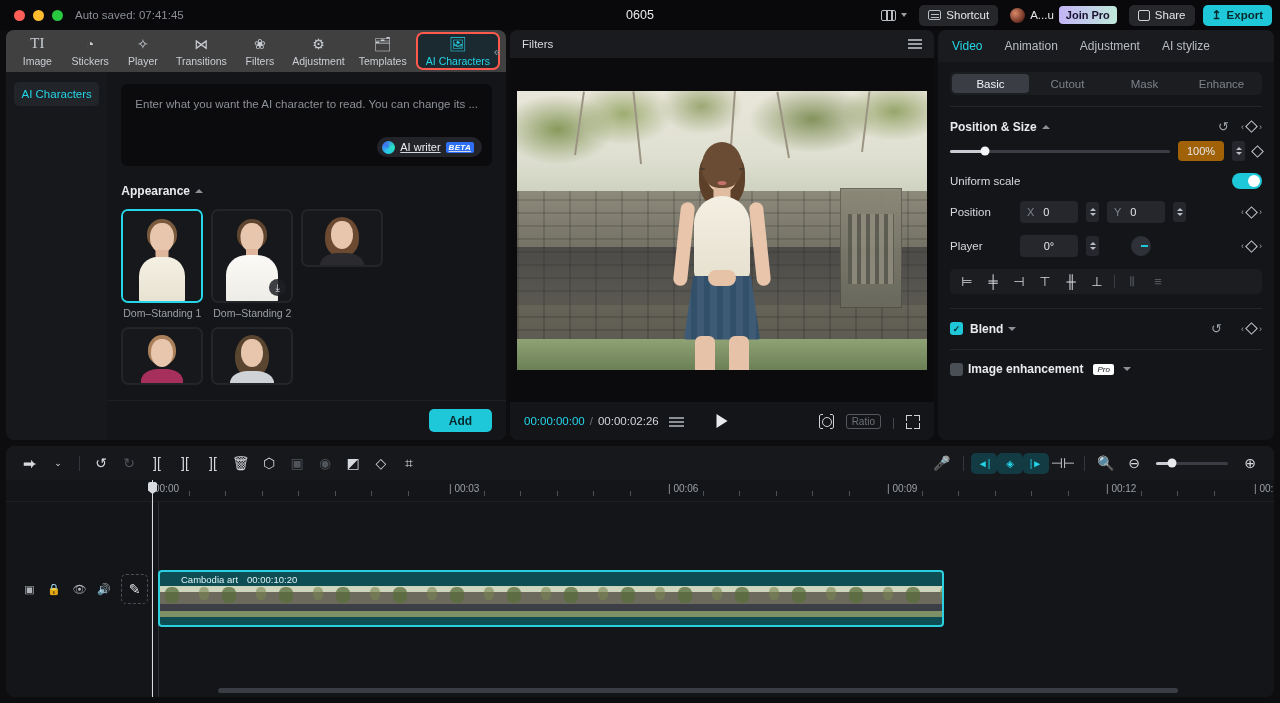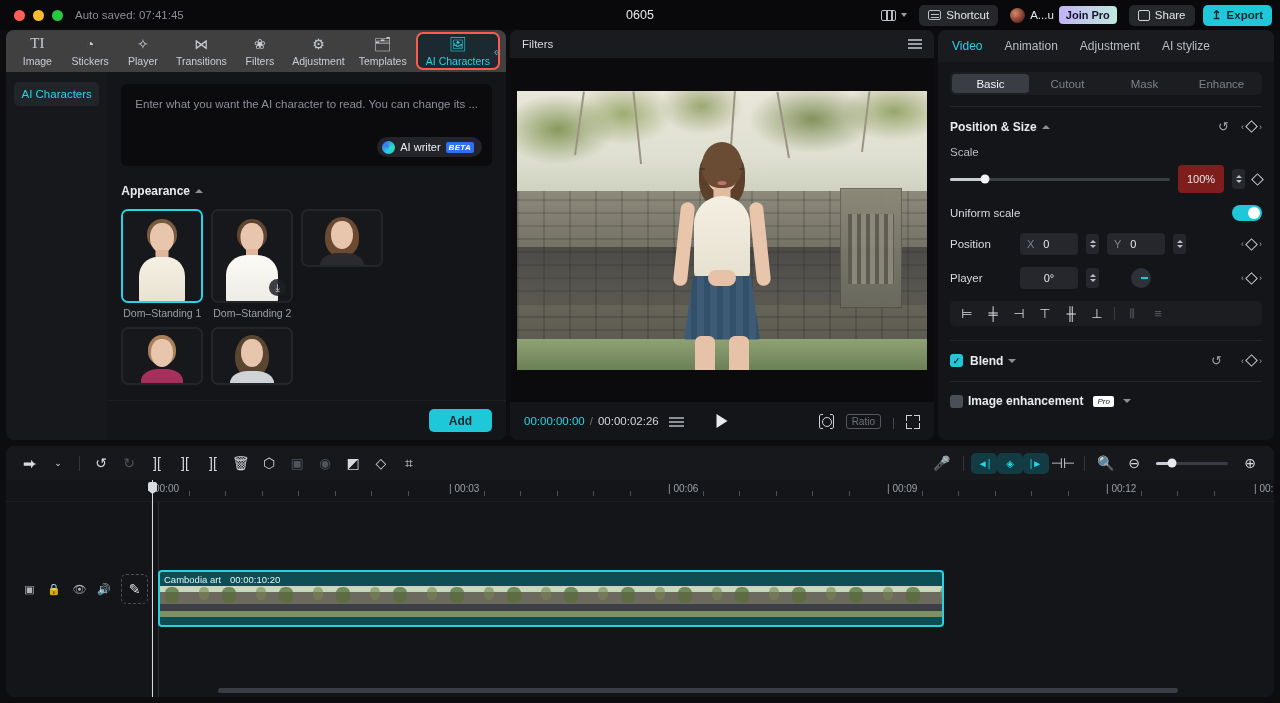--- a/index.html
+++ b/index.html
@@ -76,21 +76,21 @@
   }
   .lp-main{ flex:1; padding:12px 14px 0 14px; background:#141518; position:relative;}
 
   .scriptbox{
     height:82px; background:#0b0b0d; border-radius:6px; padding:12px 14px; position:relative;
   }
   .scriptbox .ph{ font-size:11.5px; color:#8c9097; line-height:1.4;
      overflow:hidden; white-space:nowrap; text-overflow:ellipsis;}
   .aiwriter{
     position:absolute; right:10px; bottom:9px; height:20px; padding:0 8px 0 5px;
-    background:#22242a; border-radius:10px; display:flex; align-items:center; gap:5px; cursor:pointer;
+    background:#22242a; border-radius:10px; display:flex; align-items:center; gap:5px; cursor:pointer;text-decoration:underline;
   }
   .ai-orb{ width:13px;height:13px;border-radius:50%;
      background:conic-gradient(from 200deg,#29c7e8,#3f6ff2,#28e0c0,#29c7e8);}
   .aiwriter .lbl{ font-size:11px; color:#e9ebef;}
   .beta{ background:#2d6ff5;color:#fff;font-size:8px;font-weight:bold;font-style:italic;
      padding:1px 3px;border-radius:2px;letter-spacing:.3px;}
 
   .sec-title{ margin-top:18px; display:flex; align-items:center; gap:5px; font-size:12px;
      color:#e8eaed; font-weight:bold;}
   .sec-title .tri{ width:0;height:0;border-left:4px solid transparent;border-right:4px solid transparent;
@@ -261,21 +261,21 @@
   .spacer{ margin-left:auto;}
   .reset{ color:#9aa0a6; font-size:13px; cursor:pointer; margin-right:12px;}
   .kf{ display:flex; align-items:center; gap:3px; color:#9aa0a6; font-size:9px; cursor:pointer;}
   .diamond{ width:9px;height:9px;border:1.4px solid #c6cad0; transform:rotate(45deg);}
   .sublabel{ font-size:11.5px; color:#b9bdc4; padding:0 12px; margin-top:12px;}
   .sliderrow{ display:flex; align-items:center; padding:0 12px; margin-top:7px; gap:8px;}
   .track{ flex:1; height:3px; background:#3a3d44; border-radius:2px; position:relative;}
   .track .fill{ position:absolute; left:0; top:0; height:3px; width:16%; background:#c9cdd3; border-radius:2px;}
   .knob{ position:absolute; left:16%; top:50%; transform:translate(-50%,-50%);
      width:9px;height:9px;border-radius:50%;background:#f2f4f7;}
-  .numbox{ width:46px;height:28px;background:#7f1d1d;border-radius:4px;display:flex;
+  .numbox{ width:46px;height:20px;background:#a16207;border-radius:4px;display:flex;
      align-items:center;justify-content:center;font-size:11px;color:#e4e7ea; cursor:text;}
   .stepper{ width:13px;height:20px;background:#25272c;border-radius:3px;display:flex;
      flex-direction:column;align-items:center;justify-content:center;gap:2px;cursor:pointer;}
   .stepper i{ width:0;height:0;border-left:3px solid transparent;border-right:3px solid transparent;}
   .stepper i.u{ border-bottom:3.5px solid #b9bdc4;}
   .stepper i.d{ border-top:3.5px solid #b9bdc4;}
   .toggle{ width:30px;height:16px;border-radius:9px;background:#1ec8d8;position:relative;cursor:pointer;}
   .toggle:after{ content:"";position:absolute;right:2px;top:2px;width:12px;height:12px;border-radius:50%;
      background:#fff;}
   .field{ width:58px;height:22px;background:#25272c;border-radius:4px;display:flex;align-items:center;
@@ -327,21 +327,21 @@
   .hic{ width:15px;height:15px;display:flex;align-items:center;justify-content:center;color:#b0b4ba;
      font-size:11px; cursor:pointer;}
   .pencil{ position:absolute; left:115px; top:72px; width:27px;height:30px; border:1px dashed #4a4e55;
      border-radius:5px; display:flex; align-items:center; justify-content:center; color:#e2e5e9;
      font-size:14px; cursor:pointer;}
   .clip{
     position:absolute; left:152px; top:68px; width:786px; height:57px;
     background:#0e4d53; border:2px solid #2ad0dd; border-radius:4px; overflow:hidden; cursor:pointer;
   }
   .clip-hd{ position:absolute; left:0; top:0; right:0; height:14px; display:flex; align-items:center;
-     gap:9px; padding-left:4px; font-size:9.5px; color:#dff4f6; z-index:3;}
+     gap:9px; padding-left:21px; font-size:9.5px; color:#dff4f6; z-index:3;}
   .films{ position:absolute; left:0; right:0; top:14px; height:31px; display:flex; overflow:hidden;}
   .frame{ width:57px; height:31px; flex:none; position:relative; overflow:hidden;
      background:linear-gradient(180deg,#cfd4bd 0 18%,#6c6a5c 18% 58%,#3c3f46 58% 80%,#7e9166 80% 100%);}
   .frame:after{ content:""; position:absolute; left:8%; top:4%; width:26%; height:50%;
      background:rgba(90,110,60,.75); border-radius:40%;}
   .frame:before{ content:""; position:absolute; right:14%; top:2%; width:18%; height:42%;
      background:rgba(120,132,78,.6); border-radius:40%;}
   .scrollx{ position:absolute; left:152px; bottom:4px; width:1096px; height:5px;}
   .scrollx i{ position:absolute; left:60px; width:960px; height:5px; background:#3a3d44; border-radius:3px;}
   .vline{ position:absolute; left:152px; top:0; bottom:0; width:1px; background:#2b2e33;}
@@ -592,21 +592,20 @@
         <span>Position &amp; Size</span>
         <span class="tri-up"></span>
       </span>
       <span class="spacer"></span>
       <span class="reset">↺</span>
       <span class="kf">
         ‹<span class="diamond"></span>›
       </span>
     </div>
 
-    <div class="sublabel">Scale</div>
     <div class="sliderrow">
       <span class="track">
         <i class="fill"></i>
           <i class="knob"></i>
       </span>
       <span class="numbox">100%</span>
       <span class="stepper">
           <i class="u"></i>
           <i class="d"></i>
         </span>

